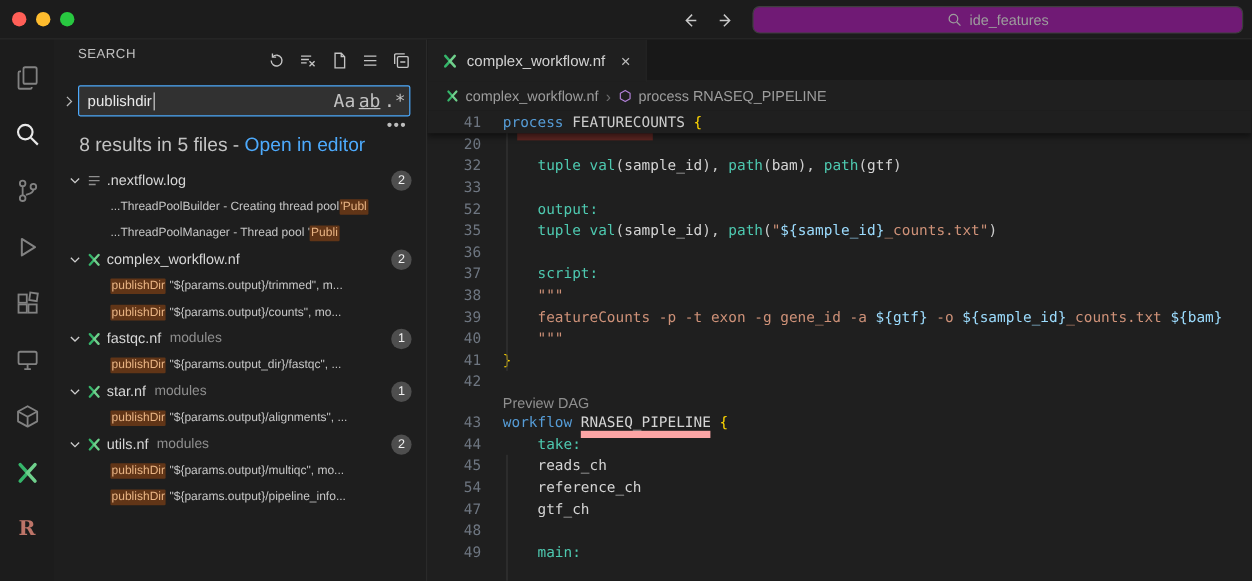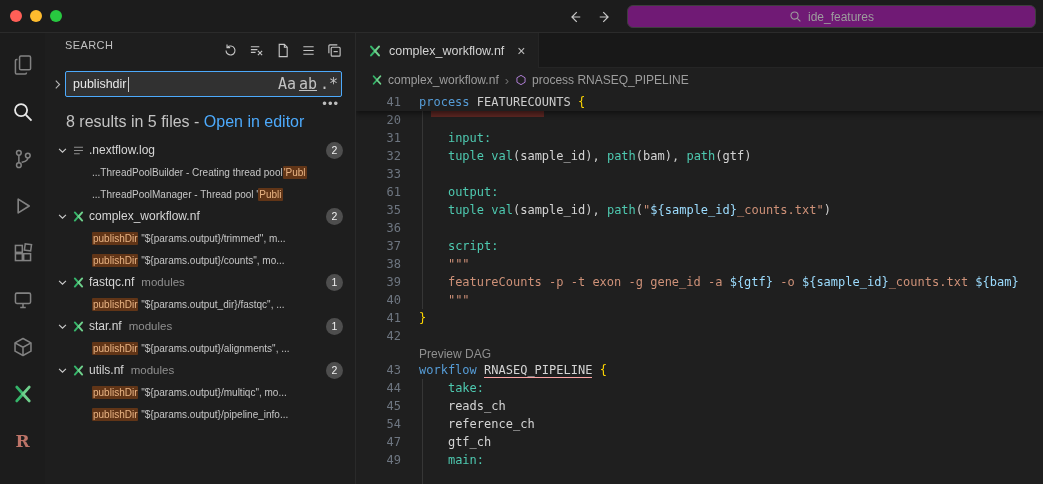--- a/index.html
+++ b/index.html
@@ -98,21 +98,21 @@
   .cut-match { position:absolute; top:19px; left:75px; width:113px; height:6px;
     background:#5c2622; z-index:4; }
 
   .tk-kw  { color:#569cd6; }
   .tk-sec { color:#4ec9b0; }
   .tk-pl  { color:#cccccc; }
   .tk-str { color:#ce9178; }
   .tk-ip  { color:#9cdcfe; }
   .tk-br  { color:#ffd700; }
   .tk-vr  { color:#d4d4d4; }
-  .tk-lnk { color:#d4d4d4; border-bottom:1px solid #fca5a5; }
+  .tk-lnk { color:#d4d4d4; border-bottom:6px solid #fca5a5; }
 </style>
 </head>
 <body>
 
 <div class="app">
 
   <div class="titlebar">
     <div class="traffic">
       <div class="tl red"></div>
       <div class="tl yellow"></div>
@@ -346,33 +346,29 @@
             <span class="lc"><span class="tk-kw">process</span><span class="tk-pl"> FEATURECOUNTS </span><span class="tk-br">{</span></span>
           </div>
         </div>
       <div class="cut-match"></div>
       <div class="code-lines">
           <div class="code-line">
             <span class="ln">20</span>
             <span class="lc"></span>
           </div>
           <div class="code-line">
-            <span class="ln">31</span>
-            <span class="lc"><span class="tk-pl">    </span><span class="tk-sec">input:</span></span>
-          </div>
-          <div class="code-line">
             <span class="ln">32</span>
             <span class="lc"><span class="tk-pl">    </span><span class="tk-sec">tuple</span><span class="tk-pl"> </span><span class="tk-sec">val</span><span class="tk-pl">(</span><span class="tk-vr">sample_id</span><span class="tk-pl">), </span><span class="tk-sec">path</span><span class="tk-pl">(</span><span class="tk-vr">bam</span><span class="tk-pl">), </span><span class="tk-sec">path</span><span class="tk-pl">(</span><span class="tk-vr">gtf</span><span class="tk-pl">)</span></span>
           </div>
           <div class="code-line">
             <span class="ln">33</span>
             <span class="lc"></span>
           </div>
           <div class="code-line">
-            <span class="ln">61</span>
+            <span class="ln">52</span>
             <span class="lc"><span class="tk-pl">    </span><span class="tk-sec">output:</span></span>
           </div>
           <div class="code-line">
             <span class="ln">35</span>
             <span class="lc"><span class="tk-pl">    </span><span class="tk-sec">tuple</span><span class="tk-pl"> </span><span class="tk-sec">val</span><span class="tk-pl">(</span><span class="tk-vr">sample_id</span><span class="tk-pl">), </span><span class="tk-sec">path</span><span class="tk-pl">(</span><span class="tk-str">"</span><span class="tk-ip">${sample_id}</span><span class="tk-str">_counts.txt"</span><span class="tk-pl">)</span></span>
           </div>
           <div class="code-line">
             <span class="ln">36</span>
             <span class="lc"></span>
           </div>
@@ -415,20 +411,24 @@
           </div>
           <div class="code-line">
             <span class="ln">54</span>
             <span class="lc"><span class="tk-pl">    </span><span class="tk-vr">reference_ch</span></span>
           </div>
           <div class="code-line">
             <span class="ln">47</span>
             <span class="lc"><span class="tk-pl">    </span><span class="tk-vr">gtf_ch</span></span>
           </div>
           <div class="code-line">
+            <span class="ln">48</span>
+            <span class="lc"></span>
+          </div>
+          <div class="code-line">
             <span class="ln">49</span>
             <span class="lc"><span class="tk-pl">    </span><span class="tk-sec">main:</span></span>
           </div>
         </div>
     </div>
   </div>
 
 </div>
 
 </body></html>

